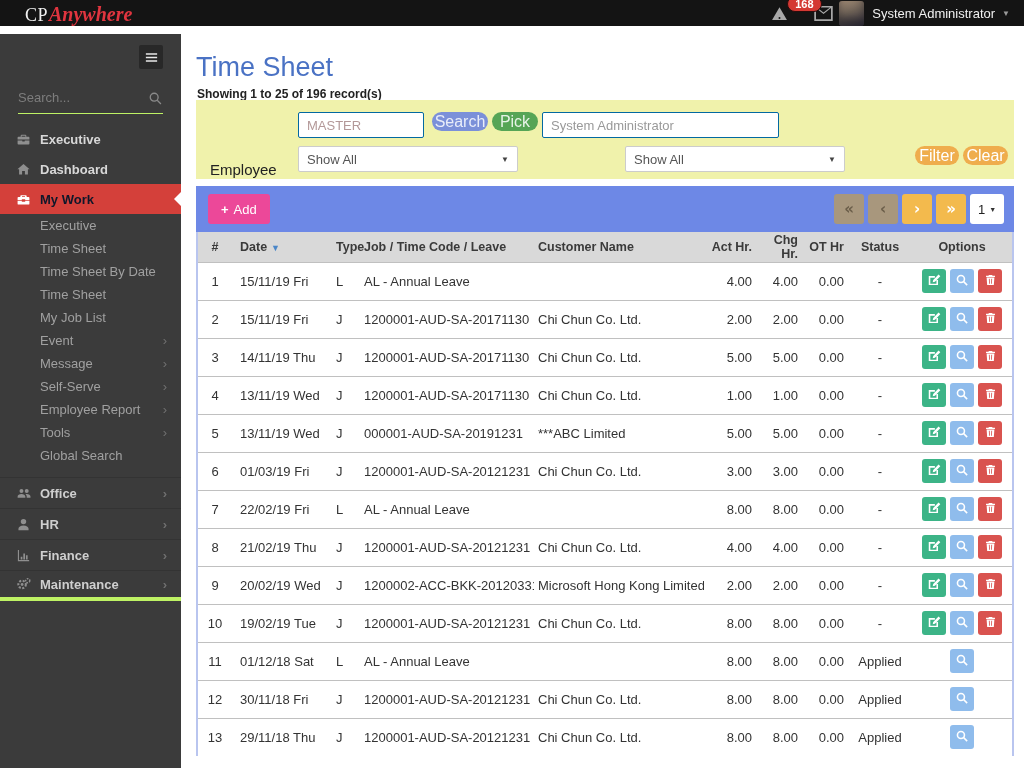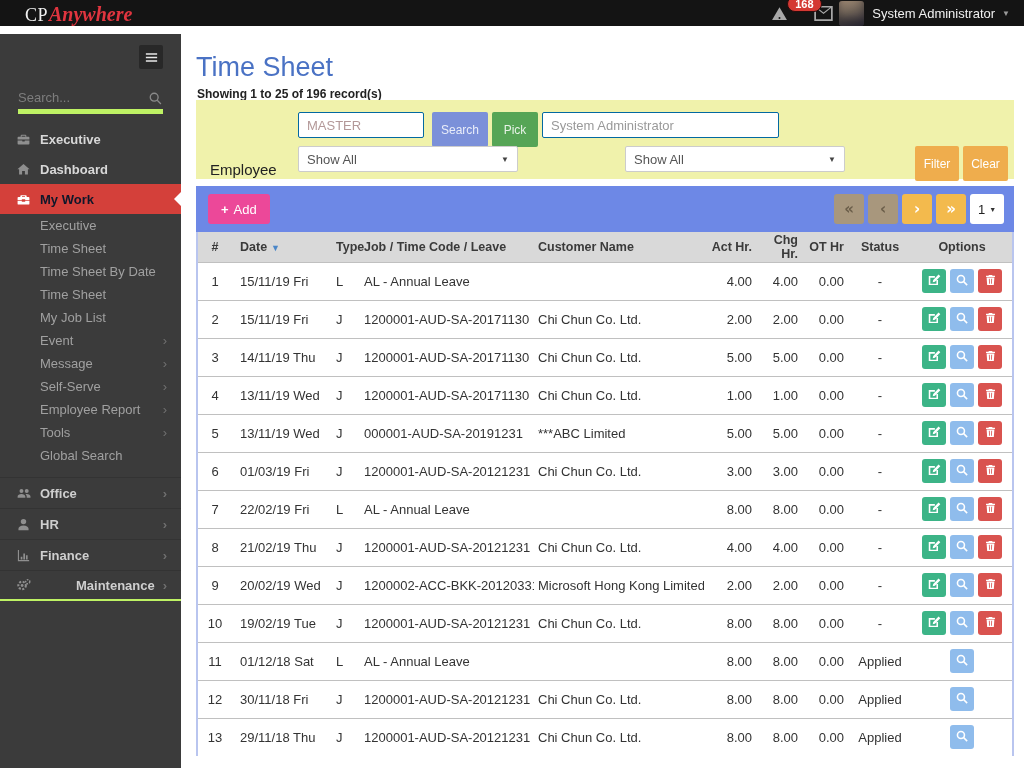--- a/index.html
+++ b/index.html
@@ -16,50 +16,50 @@
   .mail-wrap { position:relative; margin-right:6px; }
   .badge { position:absolute; left:-27px; top:-10px; background:#d43833; color:#fff; font-size:11px; font-weight:bold; padding:1px 7px; border-radius:9px; border:1px solid #2a0c0c; }
   .avatar { width:25px; height:25px; border-radius:3px; margin-right:8px; background:linear-gradient(160deg,#a08a74 0%,#6e6257 45%,#3a3640 100%); box-shadow:inset 0 -8px 8px rgba(20,20,30,.5); }
   .user-name { color:#f0f0f0; font-size:13px; margin-right:7px; }
   .chev-down { color:#9a9a9a; font-size:8px; }
 
   
   .sidebar { position:absolute; top:34px; left:0; width:181px; height:734px; background:#3b3b3b; }
   .burger-row { height:46px; position:relative; }
   .burger { position:absolute; right:18px; top:11px; width:24px; height:24px; background:#282828; border-radius:2px; color:#e8e8e8; display:flex; align-items:center; justify-content:center; cursor:pointer; }
-  .side-search { position:relative; margin:8px 18px 3px 18px; border-bottom:5px solid #bef264; height:26px; }
+  .side-search { position:relative; margin:8px 18px 3px 18px; border-bottom:1px solid #bef264; height:26px; }
   .side-search input { width:130px; background:transparent; border:none; outline:none; color:#bbb; font-size:13px; font-family:"Liberation Sans",sans-serif; }
   .side-search input::placeholder { color:#7d7d7d; }
   .side-search .mag { position:absolute; right:0; top:3px; color:#8a8a8a; }
   .menu { margin-top:10px; }
   .side-item { position:relative; display:flex; align-items:center; cursor:pointer; color:#a0a0a0; font-size:13px; }
   .side-item.top { height:30px; color:#d8d8d8; font-weight:bold; }
   .side-item.sub { height:23px; }
   .side-item .si-icon { position:absolute; left:16px; width:16px; color:#8f8f8f; display:inline-flex; }
   .side-item .si-label { margin-left:40px; }
   .side-item .si-caret { position:absolute; right:14px; color:#6f6f6f; font-size:13px; display:none; }
   .side-item.has-arrow .si-caret { display:block; }
   .side-item.active { background:#d4403a; color:#0f172a; }
   .side-item.active .si-icon { color:#fff; }
   .side-item .si-notch { display:none; }
   .side-item.active .si-notch { display:block; position:absolute; right:0; top:50%; margin-top:-7px; width:0; height:0; border-top:7px solid transparent; border-bottom:7px solid transparent; border-right:7px solid #fff; }
   .side-item.section { height:31px; border-top:1px solid #333; color:#cfcfcf; font-weight:bold; }
   .side-item.first-section { margin-top:10px; }
-  .side-item.last-section { border-bottom:2px solid #bef264;padding-left:36px; }
+  .side-item.last-section { border-bottom:4px solid #bef264; }
 
   
   .main { position:absolute; top:34px; left:181px; width:843px; height:734px; background:#fff; }
   .page-title { position:absolute; left:15px; top:18px; font-size:27px; color:#4a72c4; }
   .record-summary { position:absolute; left:16px; top:53px; font-size:12px; font-weight:bold; color:#222; }
 
   
   .filter-panel { position:absolute; left:15px; top:66px; width:818px; height:79px; background:#f0f2ab; }
   .fp-label { position:absolute; font-size:15px; color:#222;margin-top:43px; }
   .fp-input { position:absolute; height:26px; background:#fff; border:1px solid #0369a1; border-radius:2px; font-size:13px; padding:0 8px; display:flex; align-items:center; }
-  .fp-btn { position:absolute; height:35px; border:none; border-radius:2px; font-size:12px; cursor:pointer; font-family:"Liberation Sans",sans-serif; }
+  .fp-btn { position:absolute; height:19px; border:none; border-radius:12px; font-size:16px; cursor:pointer; font-family:"Liberation Sans",sans-serif; }
   .fp-select { position:absolute; height:26px; background:#fff; border:1px solid #ccc; border-radius:2px; font-size:13px; color:#555; display:flex; align-items:center; padding:0 8px; cursor:pointer; }
   .fp-select .sel-arrow { margin-left:auto; font-size:8px; color:#444; }
 
   
   .toolbar { position:absolute; left:15px; top:152px; width:818px; height:46px; background:#6d88e6; }
   .add-btn { position:absolute; left:12px; top:8px; height:30px; background:#ec4899; color:#fff; border:none; border-radius:3px; font-size:13px; padding:0 13px; cursor:pointer; font-family:"Liberation Sans",sans-serif; }
   .add-btn .plus { font-weight:bold; margin-right:5px; }
   .pager { position:absolute; right:10px; top:8px; display:flex; gap:4px; }
   .pg-btn { width:30px; height:30px; border:none; border-radius:3px; color:#fff; font-size:15px; font-weight:bold; cursor:pointer; background:#f3ba4d; font-family:"DejaVu Sans",sans-serif; }
   .pg-btn.disabled { background:#a8977d; color:#6b5e4a; cursor:default; }

